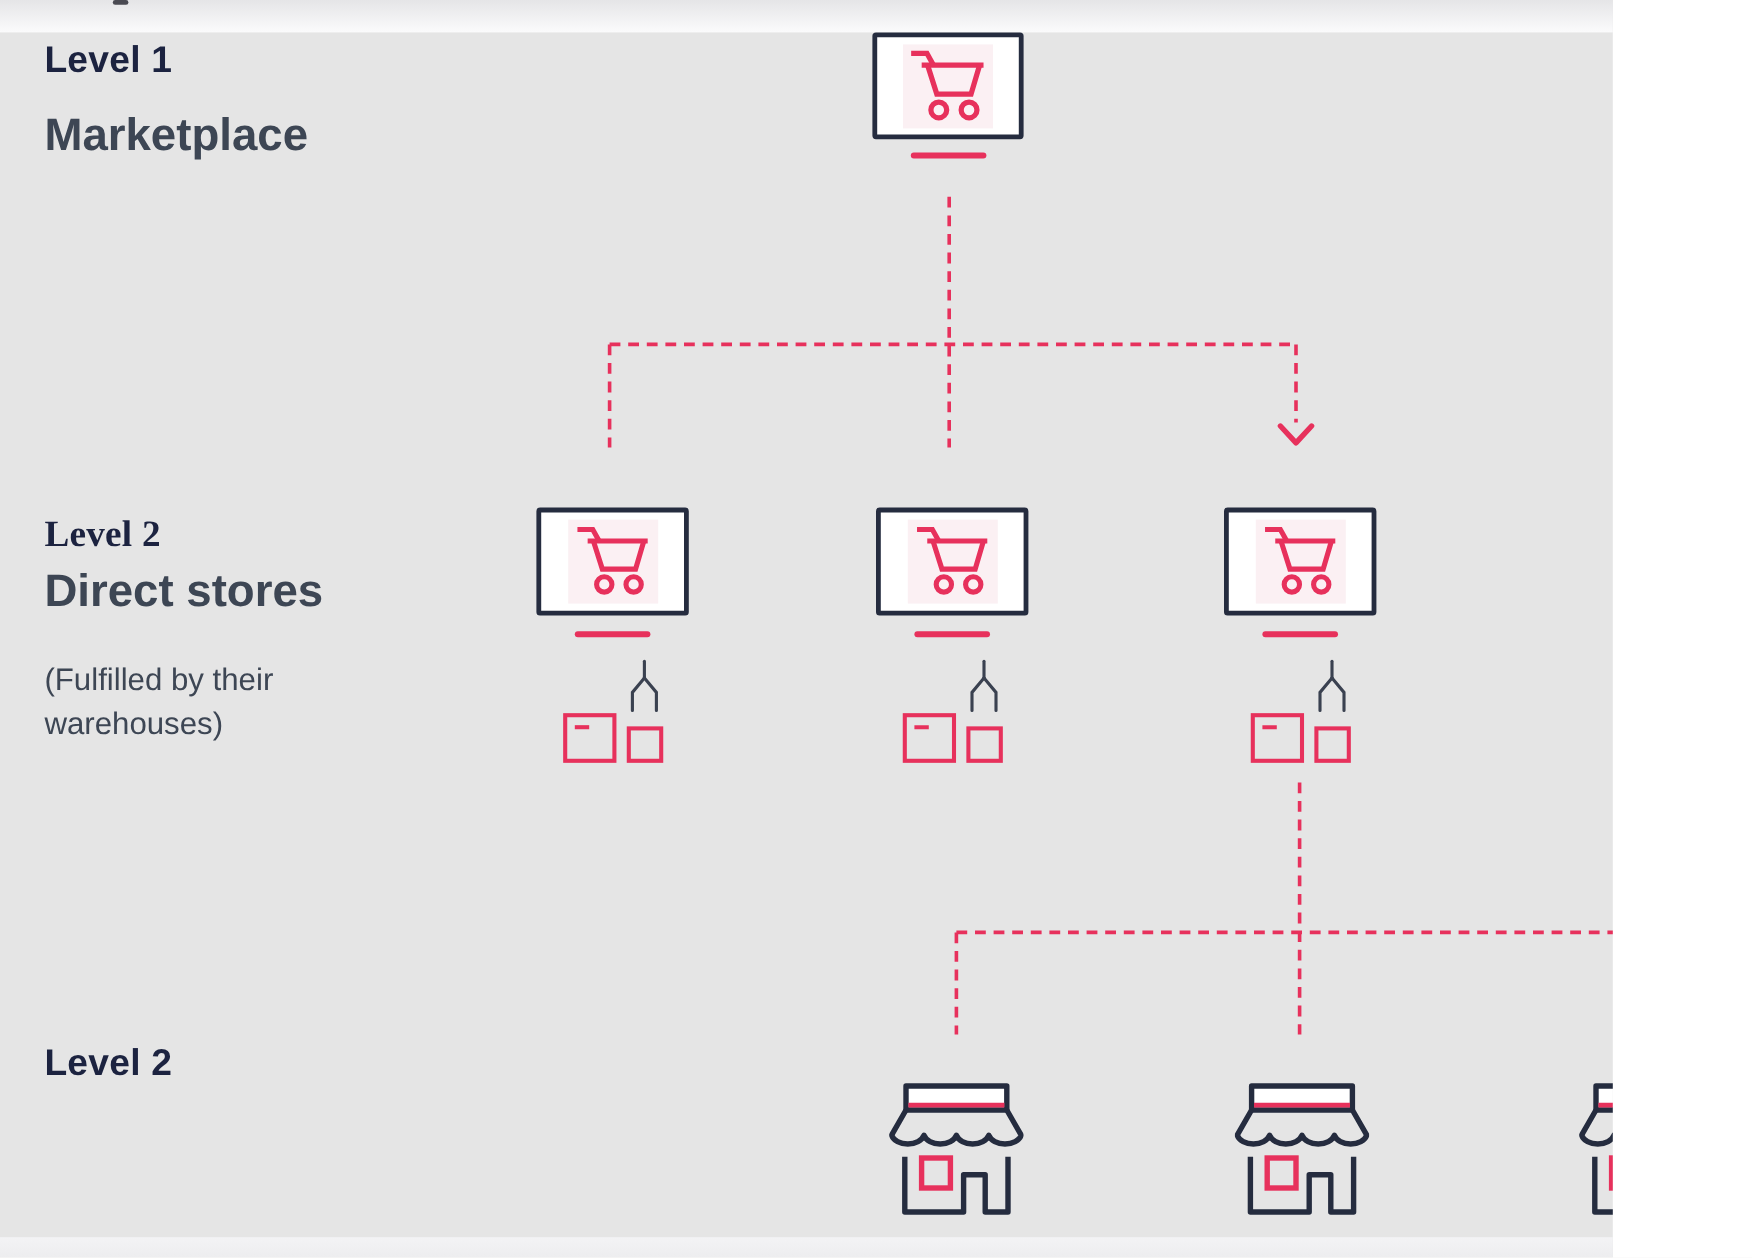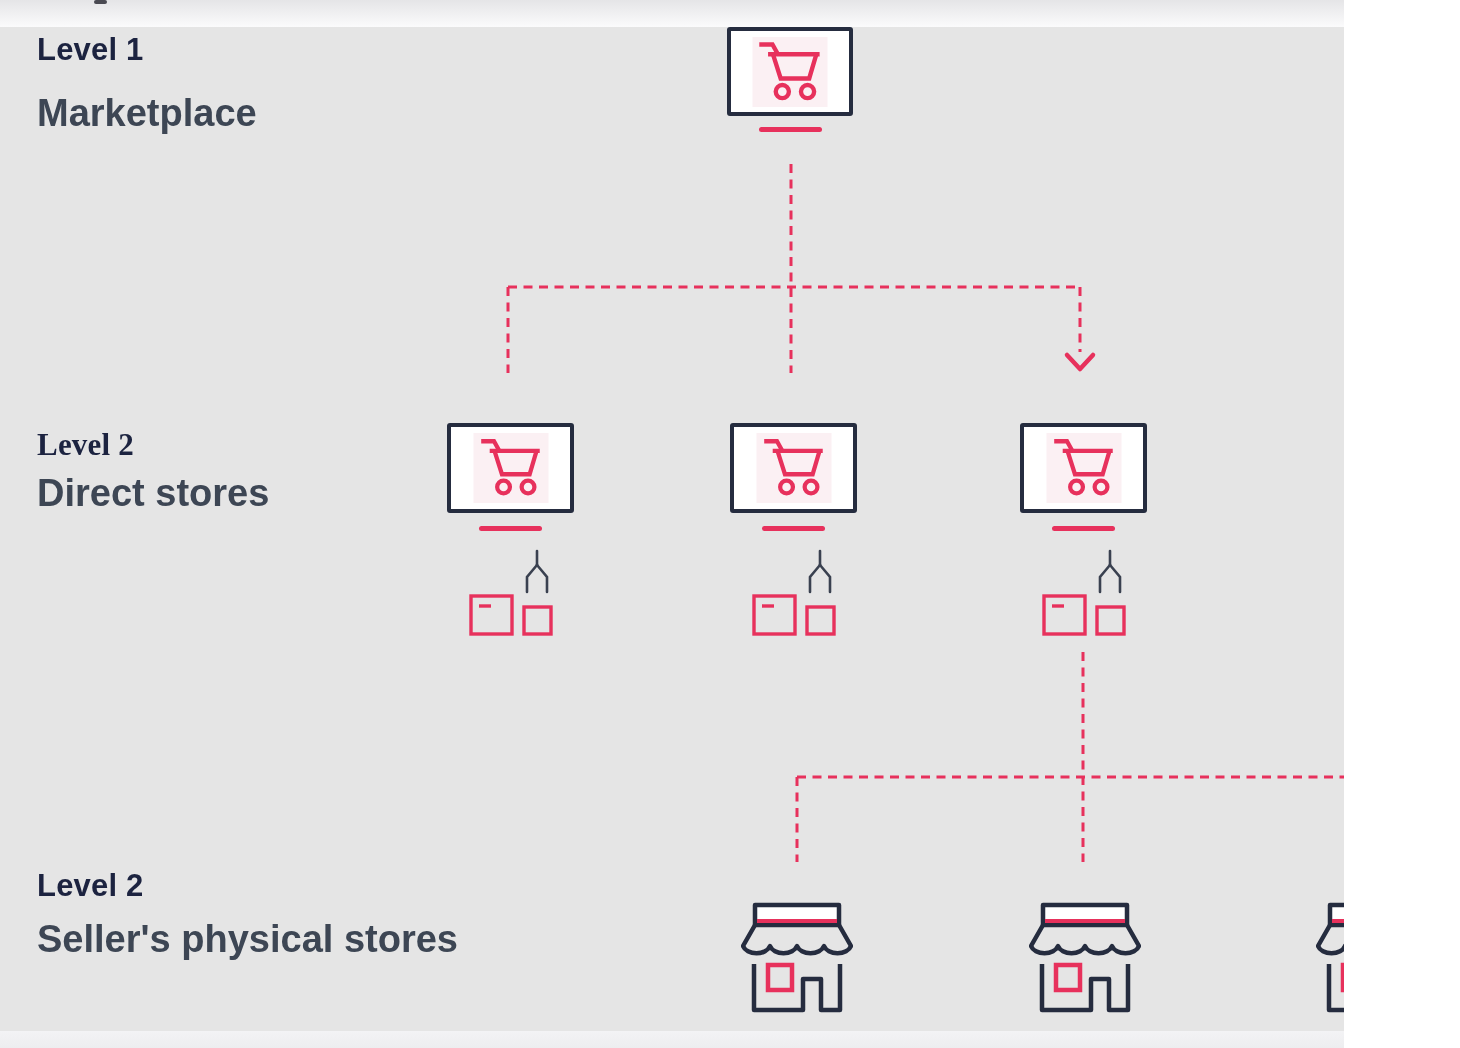--- a/index.html
+++ b/index.html
@@ -36,23 +36,23 @@
 <div class="canvas">
 
   <div class="top-band"></div>
   <div class="top-tick"></div>
 
   <div class="lvl-title" style="left:37px;top:32px;">Level 1</div>
   <div class="lvl-sub" style="left:37px;top:92px;">Marketplace</div>
 
   <div class="lvl-title" style="left:37px;top:427px;font-family:Liberation Serif, serif;">Level 2</div>
   <div class="lvl-sub" style="left:37px;top:472px;">Direct stores</div>
+  <div class="lvl-note" style="left:37px;top:548px;">(Fulfilled by their warehouses)</div>
 
   <div class="lvl-title" style="left:37px;top:868px;">Level 2</div>
-  <div class="lvl-sub" style="left:37px;top:918px;">Seller's physical stores</div>
 
   <div class="monitor m-lvl1">
     <div class="tint"></div>
     <svg class="cart" width="68" height="62" viewBox="0 0 62 56" fill="none" stroke="#E7315C" stroke-width="4">
       <path d="M3 4 H15 L20 13"></path>
         <path d="M11 13 H58"></path>
         <path d="M15.5 13 L22.5 35 H48.5 L55 13"></path>
       <circle cx="24" cy="47" r="6"></circle>
         <circle cx="47" cy="47" r="6"></circle>
     </svg>

